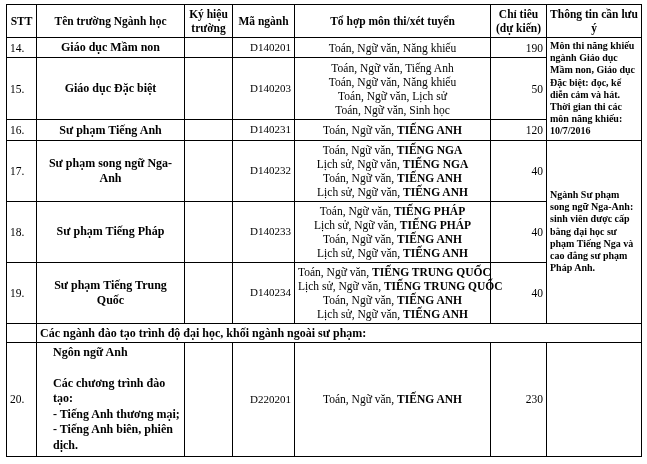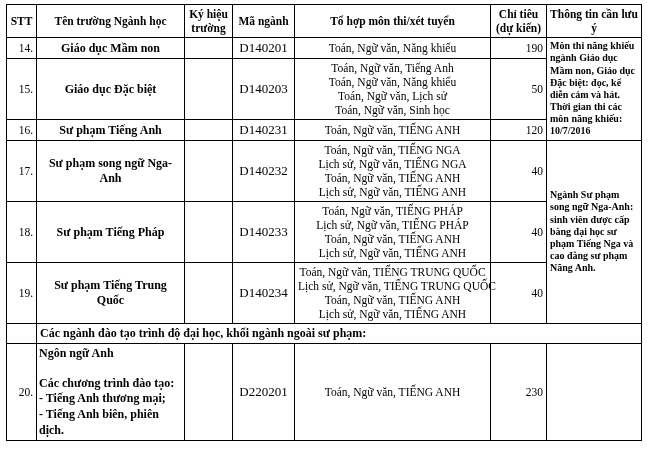--- a/index.html
+++ b/index.html
@@ -43,44 +43,44 @@
   
   col.c-stt      { width: 30px; }
   col.c-name     { width: 148px; }
   col.c-school   { width: 48px; }
   col.c-code     { width: 62px; }
   col.c-combo    { width: 196px; }
   col.c-quota    { width: 56px; }
   col.c-note     { width: 95px; }
 
   .c-stt-cell {
-    text-align: right;
+    text-align: left;
     vertical-align: top;
     padding-top: 4px;
     font-size: 11.5px;
   }
   .name-cell {
     text-align: center;
     font-weight: bold;
     font-size: 12px;
   }
   .name-cell.left {
     text-align: left;
-    padding-left: 2px;
+    padding-left: 16px;
   }
   .code-cell {
-    text-align: center;
-    font-size: 13px;
+    text-align: right;
+    font-size: 11px;
   }
   .combo-cell {
     text-align: center;
     font-size: 11.5px;
   }
   .combo-cell .line { white-space: nowrap; }
-  .b { font-weight: normal; }
+  .b { font-weight: bold; }
   .quota-cell {
     text-align: right;
     padding-right: 8px;
     font-size: 11.5px;
   }
   .note-cell {
     vertical-align: top;
     text-align: left;
     font-weight: bold;
     font-size: 10px;
@@ -206,21 +206,21 @@
           <div class="line"><span>Lịch sử, Ngữ văn, </span><span class="b">TIẾNG ANH</span></div>
         </td>
         <td class="quota-cell">40</td>
         <td class="note-cell" rowspan="3">
           <span class="t">Ngành Sư phạm</span>
           <span class="t">song ngữ Nga-Anh:</span>
           <span class="t">sinh viên được cấp</span>
           <span class="t">bằng đại học sư</span>
           <span class="t">phạm Tiếng Nga và</span>
           <span class="t">cao đẳng sư phạm</span>
-          <span class="t">Năng Anh.</span>
+          <span class="t">Pháp Anh.</span>
         </td>
       </tr>
 
       <tr>
         <td class="c-stt-cell">18.</td>
         <td class="name-cell">Sư phạm Tiếng Pháp</td>
         <td></td>
         <td class="code-cell">D140233</td>
         <td class="combo-cell">
           <div class="line"><span>Toán, Ngữ văn, </span><span class="b">TIẾNG PHÁP</span></div>

